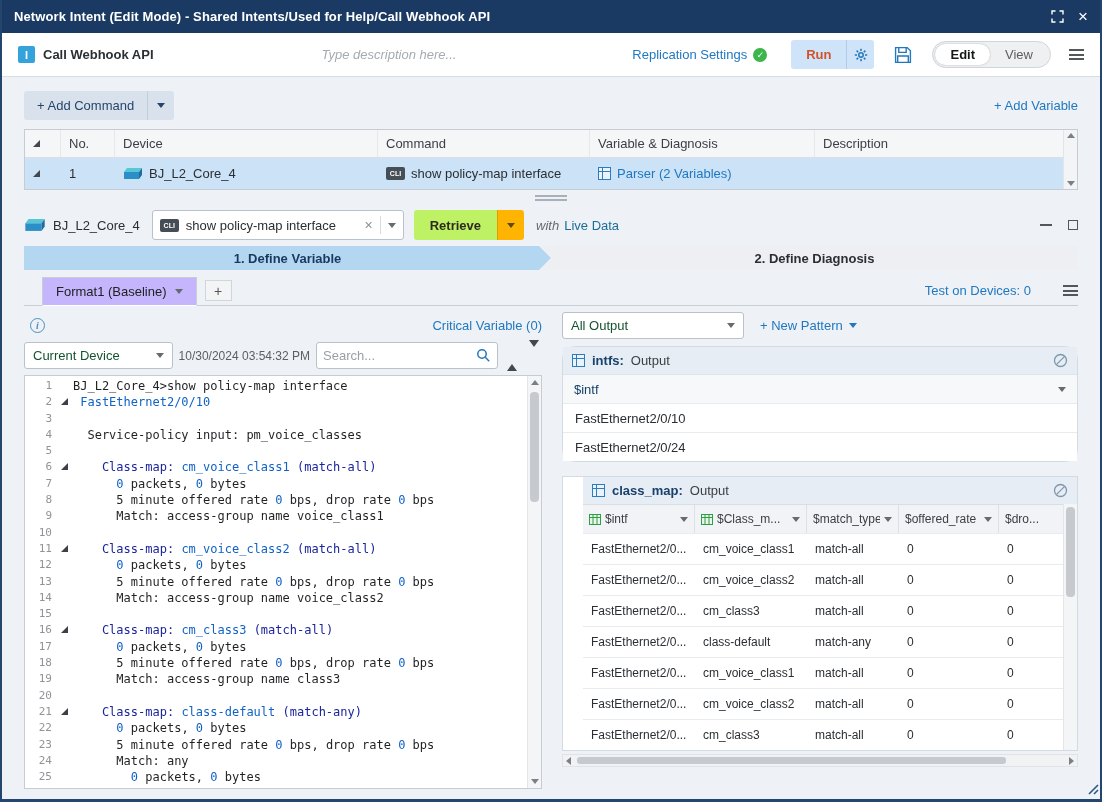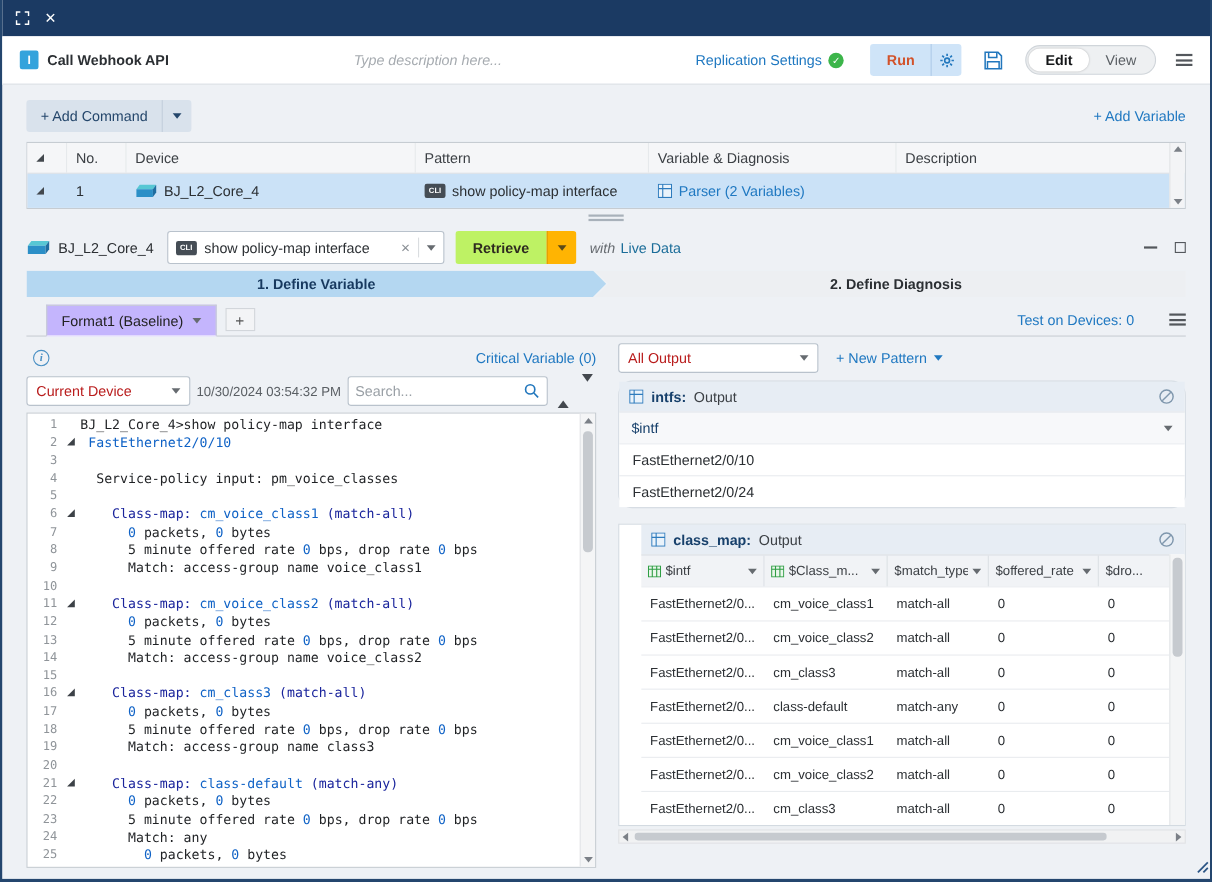--- a/index.html
+++ b/index.html
@@ -111,21 +111,21 @@
   .left-col { width:518px; flex:0 0 auto; display:flex; flex-direction:column; min-height:0; }
   .right-col { flex:1; min-width:0; display:flex; flex-direction:column; min-height:0; }
 
   .crit-row { height:26px; display:flex; align-items:center; justify-content:space-between; }
   .info-icon { width:15px; height:15px; border:1.3px solid #4a90c4; border-radius:50%; color:#4a90c4;
                font-size:10px; font-family:"Liberation Serif",serif; font-style:italic; font-weight:bold;
                display:flex; align-items:center; justify-content:center; margin-left:6px; cursor:pointer; }
 
   .left-controls { margin-top:4px; display:flex; align-items:center; gap:6px; }
   .select-box { height:27px; background:#fff; border:1px solid #b9c2cc; border-radius:3px; display:flex;
-                align-items:center; padding:0 8px; gap:8px; font-size:13px; color:#b91c1c; cursor:pointer; }
+                align-items:center; padding:0 8px; gap:8px; font-size:13px; color:#14532d; cursor:pointer; }
   .select-box .val { flex:1; white-space:nowrap; overflow:hidden; }
   .timestamp { font-size:12px; color:#5a5f64; white-space:nowrap; }
   .search-box { height:27px; width:182px; background:#fff; border:1px solid #b9c2cc; border-radius:3px;
                 display:flex; align-items:center; padding:0 6px; }
   .search-box input { flex:1; border:none; outline:none; font-size:13px; color:#2b2f33; min-width:0;
                       font-family:"Liberation Sans",sans-serif; }
   .search-box input::placeholder { color:#9aa0a6; }
   .nav-tri { cursor:pointer; padding:3px; }
   .tri-up { width:0;height:0;border-left:5px solid transparent;border-right:5px solid transparent;border-bottom:7px solid #43484e; }
   .tri-down { width:0;height:0;border-left:5px solid transparent;border-right:5px solid transparent;border-top:7px solid #43484e; }
@@ -184,20 +184,21 @@
   .hthumb { position:absolute; left:14px; width:calc(100% - 85px); top:2px; bottom:2px; background:#c6cacf; border-radius:3px; }
 
   .resize-grip { position:absolute; right:1px; bottom:0; cursor:nwse-resize; }
 </style>
 </head>
 <body>
 
 <div class="window">
 
   <div class="titlebar">
+    <span class="title">Network Intent (Edit Mode) - Shared Intents/Used for Help/Call Webhook API</span>
     <span class="tb-icons">
       <span style="display:flex;cursor:pointer;">
         <svg width="13" height="13" viewBox="0 0 13 13" fill="none" stroke="#fff" stroke-width="1.4">
           <path d="M4.5 1H1v3.5 M8.5 1H12v3.5 M1 8.5V12h3.5 M12 8.5V12H8.5"></path>
         </svg>
       </span>
       <span class="close-x">×</span>
     </span>
   </div>
 
@@ -253,21 +254,21 @@
       <span class="blue-link">+ Add Variable</span>
     </div>
 
     <div class="cmd-table">
       <div class="cmd-grid cmd-head">
         <div>
             <span class="tri"></span>
           </div>
         <div>No.</div>
         <div>Device</div>
-        <div>Pattern</div>
+        <div>Command</div>
         <div>Variable &amp; Diagnosis</div>
         <div>Description</div>
       </div>
       <div class="cmd-grid cmd-row">
         <div>
             <span class="tri"></span>
           </div>
         <div>1</div>
         <div>
           <svg width="20" height="13" viewBox="0 0 20 13">

